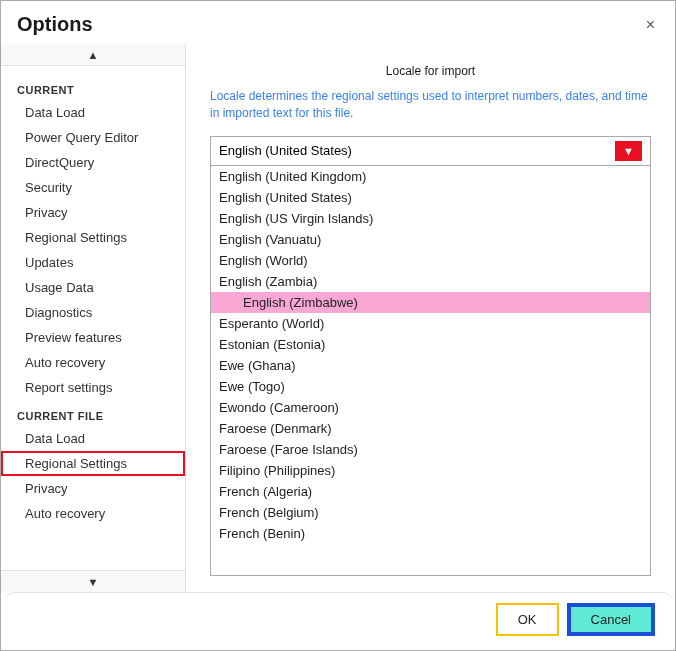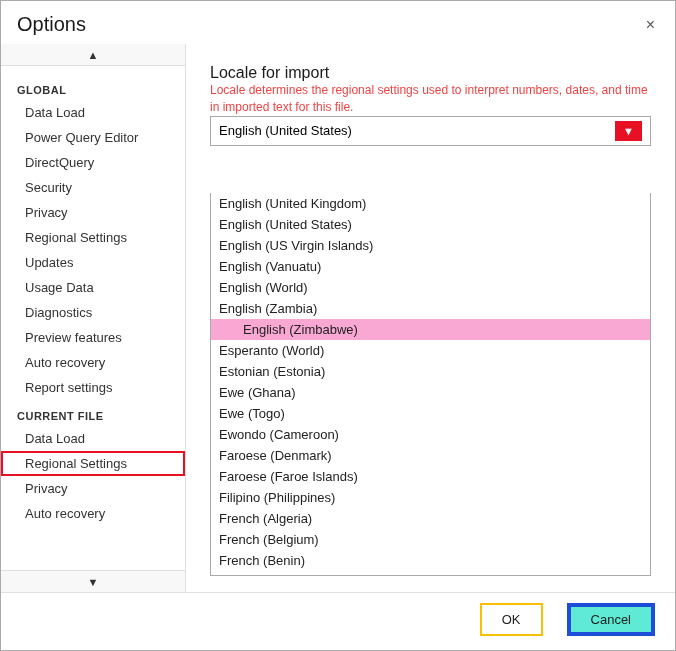--- a/index.html
+++ b/index.html
@@ -24,21 +24,21 @@
     }
     .title-bar {
       display: flex;
       align-items: center;
       justify-content: space-between;
       padding: 12px 16px 8px 16px;
       border-bottom: none;
     }
     .title-text {
       font-size: 20px;
-      font-weight: 400;
+      font-weight: 700;
       color: #1a1a1a;
       text-align: right;
     }
     .close-btn {
       cursor: pointer;
       font-size: 16px;
       color: #555;
       background: none;
       border: none;
       line-height: 1;
@@ -86,28 +86,30 @@
       padding: 3px 14px 3px 22px;
     }
     .main-content {
       flex: 1;
       display: flex;
       flex-direction: column;
       padding: 20px 24px 16px 24px;
       overflow: hidden;
     }
     .content-title {
-      font-size: 16px;
+      font-size: 12px;
       font-weight: 300;
       color: #1a1a1a;
+      margin-bottom: 10px;
+      text-align: center;
     }
     .content-desc {
       font-size: 12px;
-      color: #ef4444;
-      margin-bottom: 0;
+      color: #3b82f6;
+      margin-bottom: 14px;
       line-height: 1.4;
     }
     .locale-dropdown-container {
       position: relative;
       margin-bottom: 0;
     }
     .locale-selected {
       display: flex;
       align-items: center;
       justify-content: space-between;
@@ -149,28 +151,28 @@
     }
     .locale-option.highlighted {
       background: #f9a8d4;
       padding-left: 32px;
     }
     .dropdown-area {
       display: flex;
       flex-direction: column;
       flex: 1;
       overflow: hidden;
-      margin-top: 47px;
     }
     .dialog-footer {
       display: flex;
       justify-content: flex-end;
       padding: 10px 20px 14px 20px;
-      gap: 24px;
+      gap: 8px;
       border-top: 1px solid #e0e0e0;
+      border-radius: 15px;
     }
     .btn {
       padding: 5px 20px;
       font-size: 13px;
       cursor: pointer;
       border: 4px solid #1d4ed8;
       background: #5eead4;
       color: #222;
     }
     .btn-ok {
@@ -207,21 +209,21 @@
 <div class="dialog">
   <div class="title-bar">
     <span class="title-text">Options</span>
     <button class="close-btn">×</button>
   </div>
 
   <div class="dialog-body">
     <div class="sidebar">
       <div class="sidebar-scroll-up">▲</div>
       <div class="sidebar-scroll">
-        <div class="section-header">GLOBAL</div>
+        <div class="section-header">CURRENT</div>
         <div class="sidebar-item">Data Load</div>
         <div class="sidebar-item">Power Query Editor</div>
         <div class="sidebar-item">DirectQuery</div>
         <div class="sidebar-item">Security</div>
         <div class="sidebar-item">Privacy</div>
         <div class="sidebar-item">Regional Settings</div>
         <div class="sidebar-item">Updates</div>
         <div class="sidebar-item">Usage Data</div>
         <div class="sidebar-item">Diagnostics</div>
         <div class="sidebar-item">Preview features</div>

